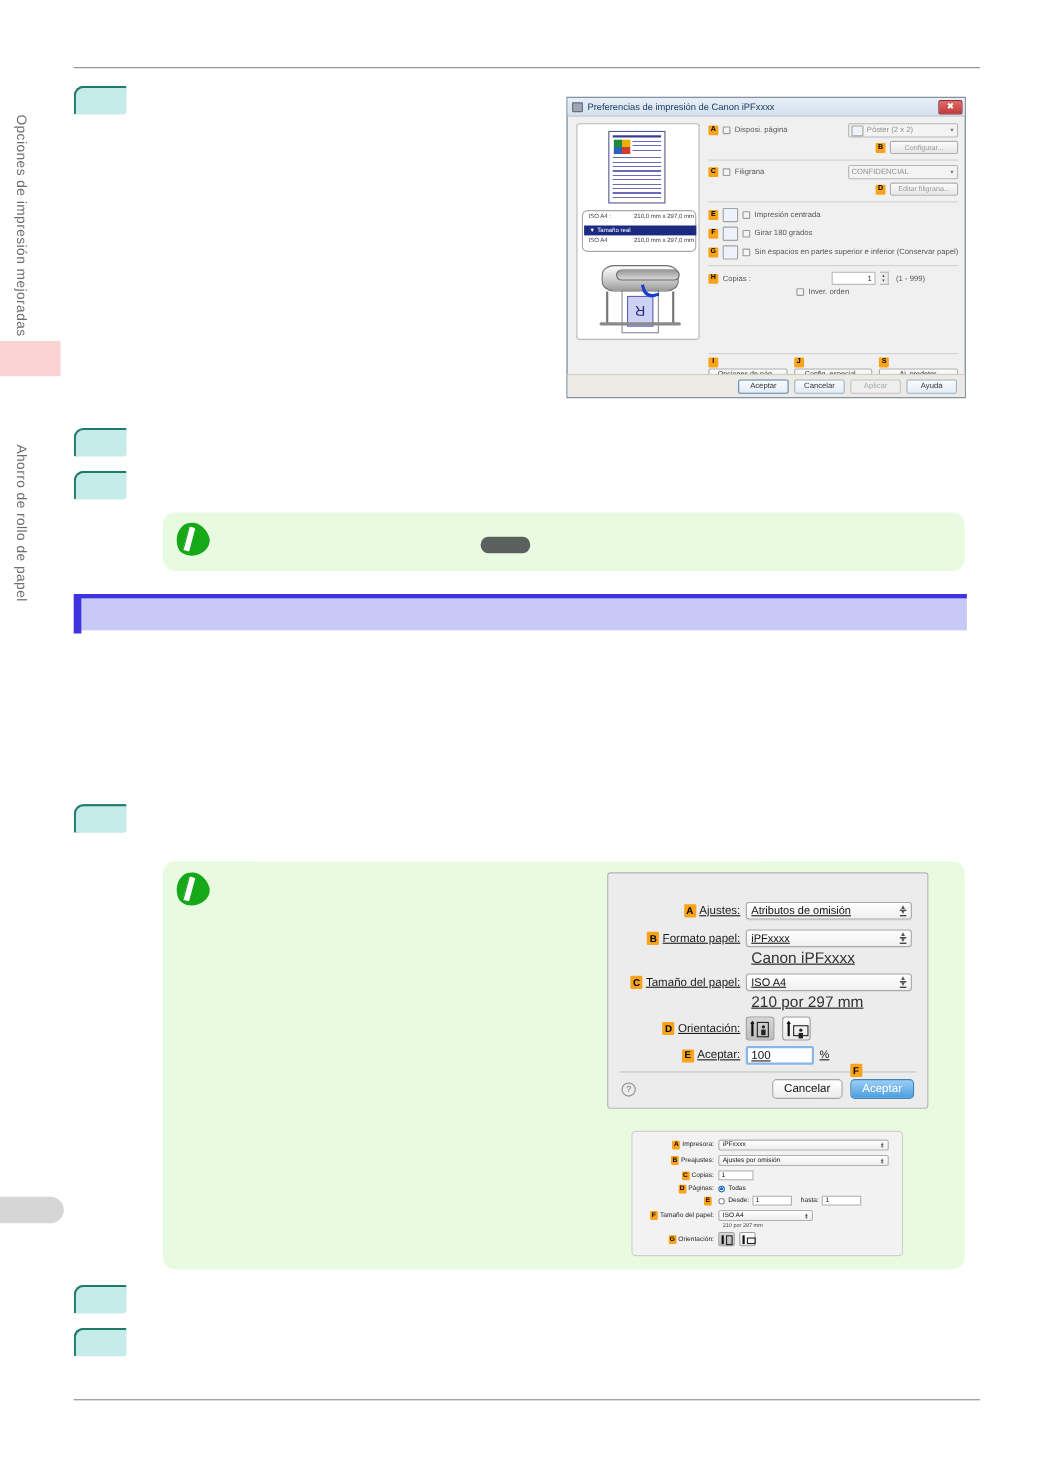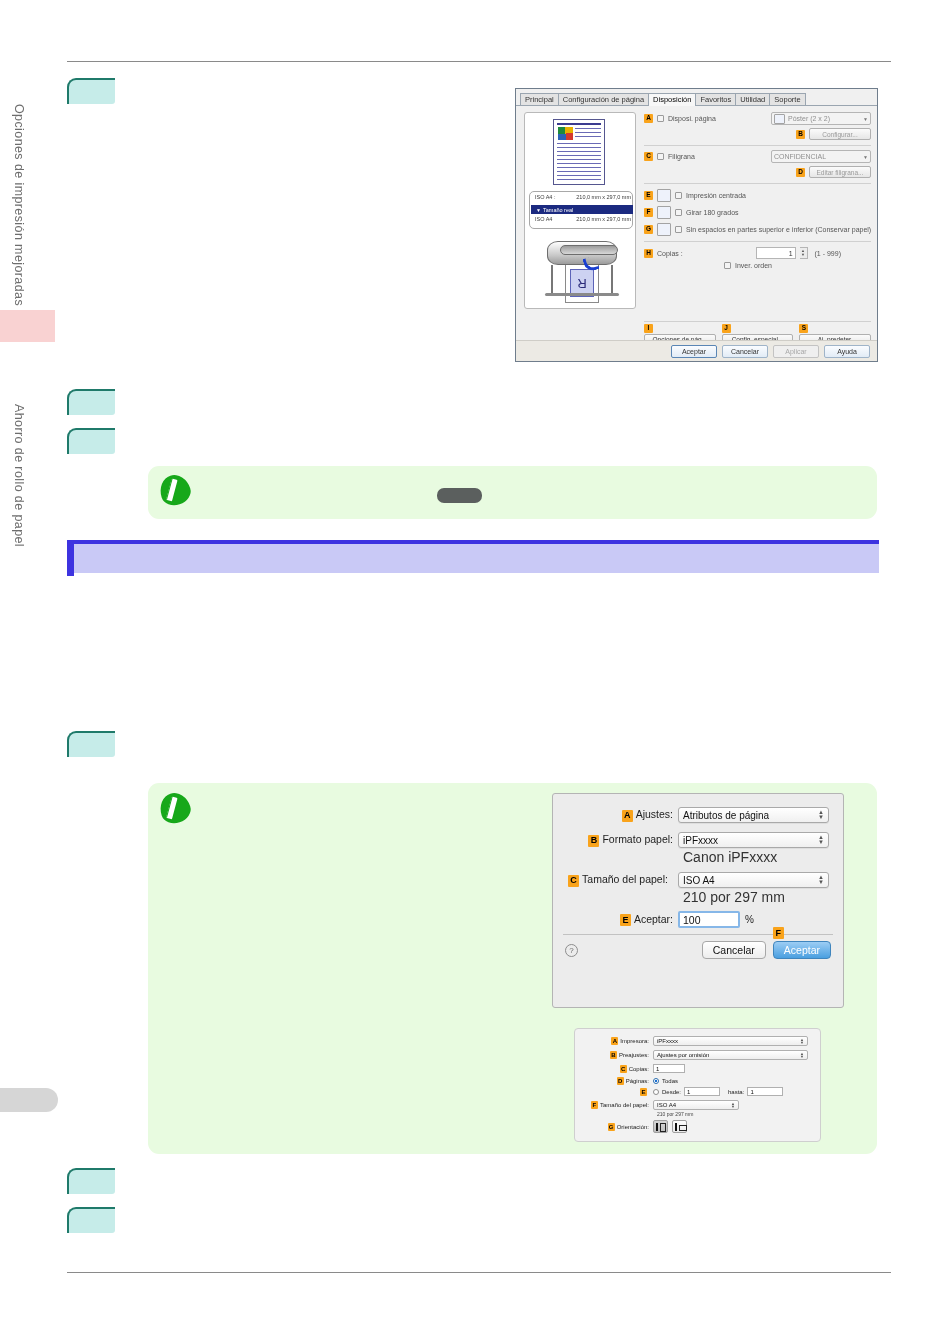--- a/index.html
+++ b/index.html
@@ -282,29 +282,26 @@
   <div class="lav-top"></div>
   <div class="lav-left"></div>
 </div>
 
 <div class="note" style="left:148px; top:783px; width:729px; height:371px;">
   <div class="note-pencil" style="left:12px; top:10px;"></div>
 </div>
 
 <div class="win-dlg">
 
-
-  <div class="win-tabs">
-    <div class="win-tab">Principal</div>
-    <div class="win-tab">Configuración de página</div>
-    <div class="win-tab active">Disposición</div>
-    <div class="win-tab">Favoritos</div>
-    <div class="win-tab">Utilidad</div>
-    <div class="win-tab">Soporte</div>
+  <div class="win-titlebar">
+    <span class="win-ico"></span>
+    <span class="win-title">Preferencias de impresión de Canon iPFxxxx</span>
+    <span class="win-close">✖</span>
   </div>
+
 
   <div class="win-body">
 
     <div class="win-panel">
       <div class="prev-page">
         <div class="prev-bar"></div>
         <div class="prev-img"></div>
         <div class="prev-img-lines"></div>
         <div class="prev-lines"></div>
       </div>
@@ -433,54 +430,69 @@
 
   <div class="win-footer">
     <span class="wf-btn primary">Aceptar</span>
     <span class="wf-btn">Cancelar</span>
     <span class="wf-btn disabled">Aplicar</span>
     <span class="wf-btn">Ayuda</span>
   </div>
 </div>
 
 <div class="mac-dlg">
-  <div style="padding:13px 14px 0 10px;">
+  <div style="padding:26px 14px 0 10px;text-decoration:underline;">
 
     <div class="mac-row">
       <span class="mac-lbl" style="width:110px;">
         <span class="mac-badge">A</span><span>Ajustes:</span>
       </span>
       <span class="mac-pop" style="flex:1; margin-left:5px;">
-        <span>Atributos de página</span>
+        <span>Atributos de omisión</span>
         <span class="stepper">▲<br>▼</span>
       </span>
     </div>
 
     <div class="mac-row" style="margin-bottom:1px;">
       <span class="mac-lbl" style="width:110px;">
         <span class="mac-badge">B</span><span>Formato papel:</span>
       </span>
       <span class="mac-pop" style="flex:1; margin-left:5px;">
         <span>iPFxxxx</span>
         <span class="stepper">▲<br>▼</span>
       </span>
     </div>
     <div class="mac-sub" style="margin:0 0 7px 120px;">Canon iPFxxxx</div>
 
     <div class="mac-row" style="margin-bottom:1px;">
-      <span class="mac-lbl" style="width:110px;text-align:center;">
+      <span class="mac-lbl" style="width:110px;">
         <span class="mac-badge">C</span><span>Tamaño del papel:</span>
       </span>
       <span class="mac-pop" style="flex:1; margin-left:5px;">
         <span>ISO A4</span>
         <span class="stepper">▲<br>▼</span>
       </span>
     </div>
     <div class="mac-sub" style="margin:0 0 6px 120px;">210 por 297 mm</div>
 
+    <div class="mac-row" style="margin-bottom:5px;">
+      <span class="mac-lbl" style="width:110px;">
+        <span class="mac-badge">D</span><span>Orientación:</span>
+      </span>
+      <span style="margin-left:5px; display:flex; gap:7px;">
+        <span class="orient-btn sel">
+          <span class="ob-bar"></span>
+          <span class="ob-fig"></span>
+        </span>
+        <span class="orient-btn">
+          <span class="ob-bar"></span>
+          <span class="ob-fig wide"></span>
+        </span>
+      </span>
+    </div>
 
     <div class="mac-row" style="margin-bottom:0;">
       <span class="mac-lbl" style="width:110px;">
         <span class="mac-badge">E</span><span>Aceptar:</span>
       </span>
       <span class="scale-field" style="margin-left:5px;">100</span>
       <span style="margin-left:5px; font-size:10px;">%</span>
     </div>
   </div>
 

